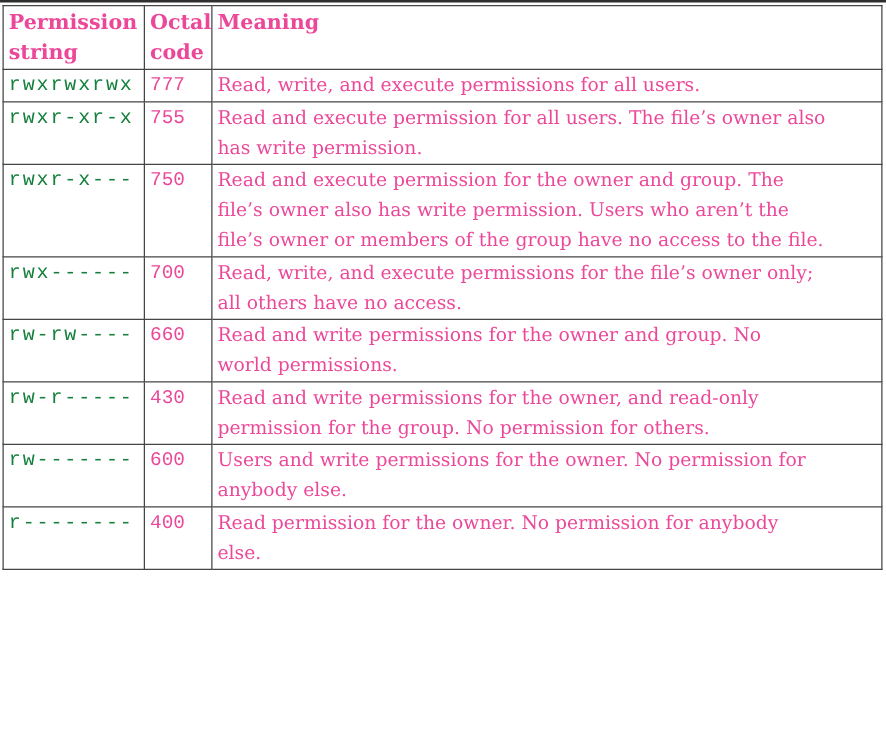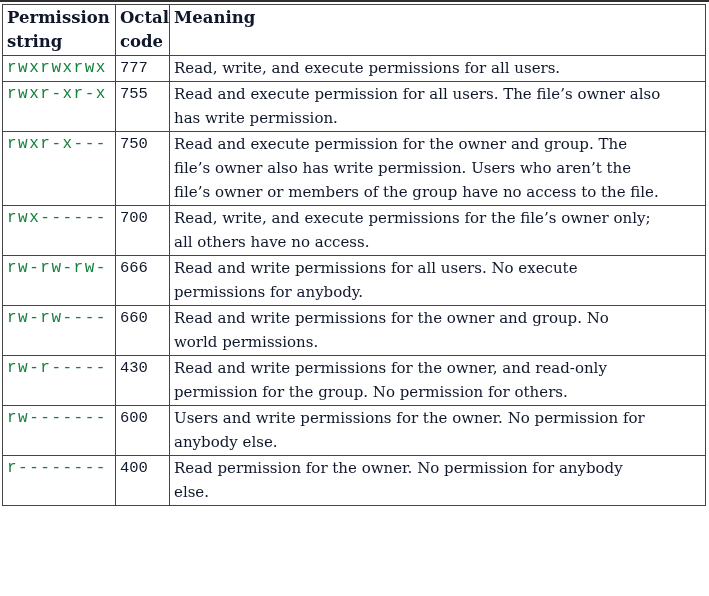--- a/index.html
+++ b/index.html
@@ -31,21 +31,21 @@
   }
   .perm-table col.c-perm  { width: 113px; }
   .perm-table col.c-octal { width: 54px; }
   .perm-table col.c-mean  { width: 536px; }
   .perm-table th, .perm-table td {
     border: 1px solid #454545;
     vertical-align: top;
     text-align: left;
     padding: 0 4px 1px 4px;
     overflow: hidden;
-    color: #0f172a;
+    color: #ec4899;
   }
   .perm-table th {
     font-family: "DejaVu Serif", serif;
     font-weight: bold;
     font-size: 16.5px;
     line-height: 24px;
     white-space: pre-line;
     padding-top: 1px;
   }
   td.cell-meaning {
@@ -110,26 +110,20 @@
 file’s owner also has write permission. Users who aren’t the
 file’s owner or members of the group have no access to the file.</td>
       </tr>
       <tr>
         <td class="cell-perm">rwx------</td>
         <td class="cell-octal">700</td>
         <td class="cell-meaning">Read, write, and execute permissions for the file’s owner only;
 all others have no access.</td>
       </tr>
       <tr>
-        <td class="cell-perm">rw-rw-rw-</td>
-        <td class="cell-octal">666</td>
-        <td class="cell-meaning">Read and write permissions for all users. No execute
-permissions for anybody.</td>
-      </tr>
-      <tr>
         <td class="cell-perm">rw-rw----</td>
         <td class="cell-octal">660</td>
         <td class="cell-meaning">Read and write permissions for the owner and group. No
 world permissions.</td>
       </tr>
       <tr>
         <td class="cell-perm">rw-r-----</td>
         <td class="cell-octal">430</td>
         <td class="cell-meaning">Read and write permissions for the owner, and read-only
 permission for the group. No permission for others.</td>

